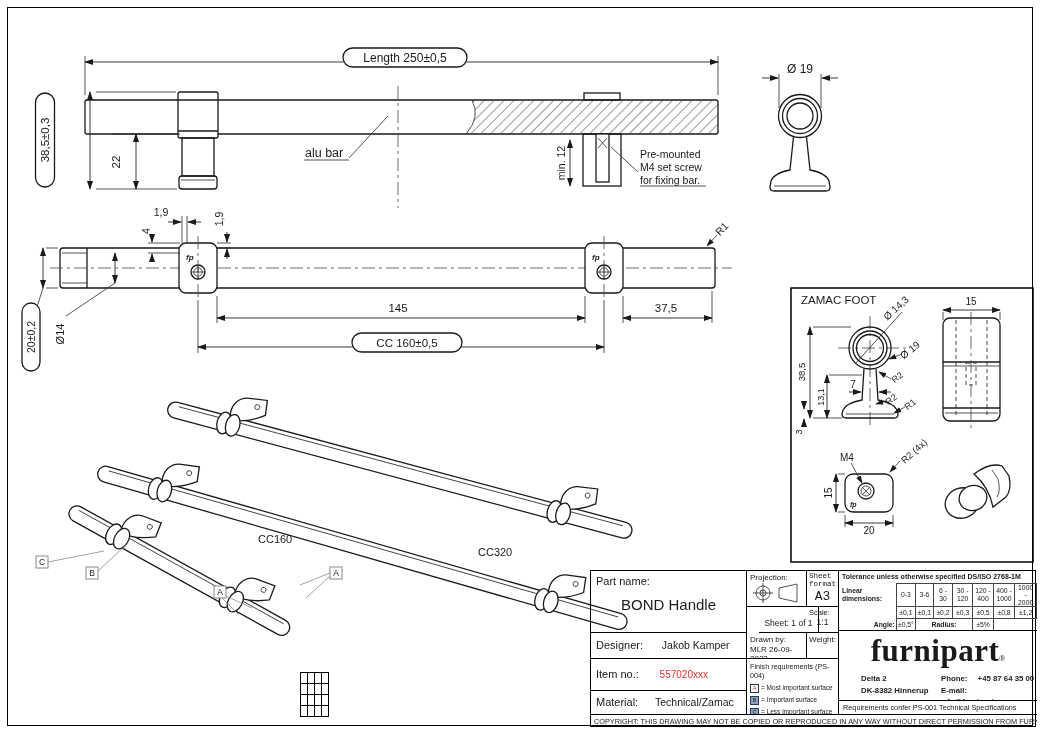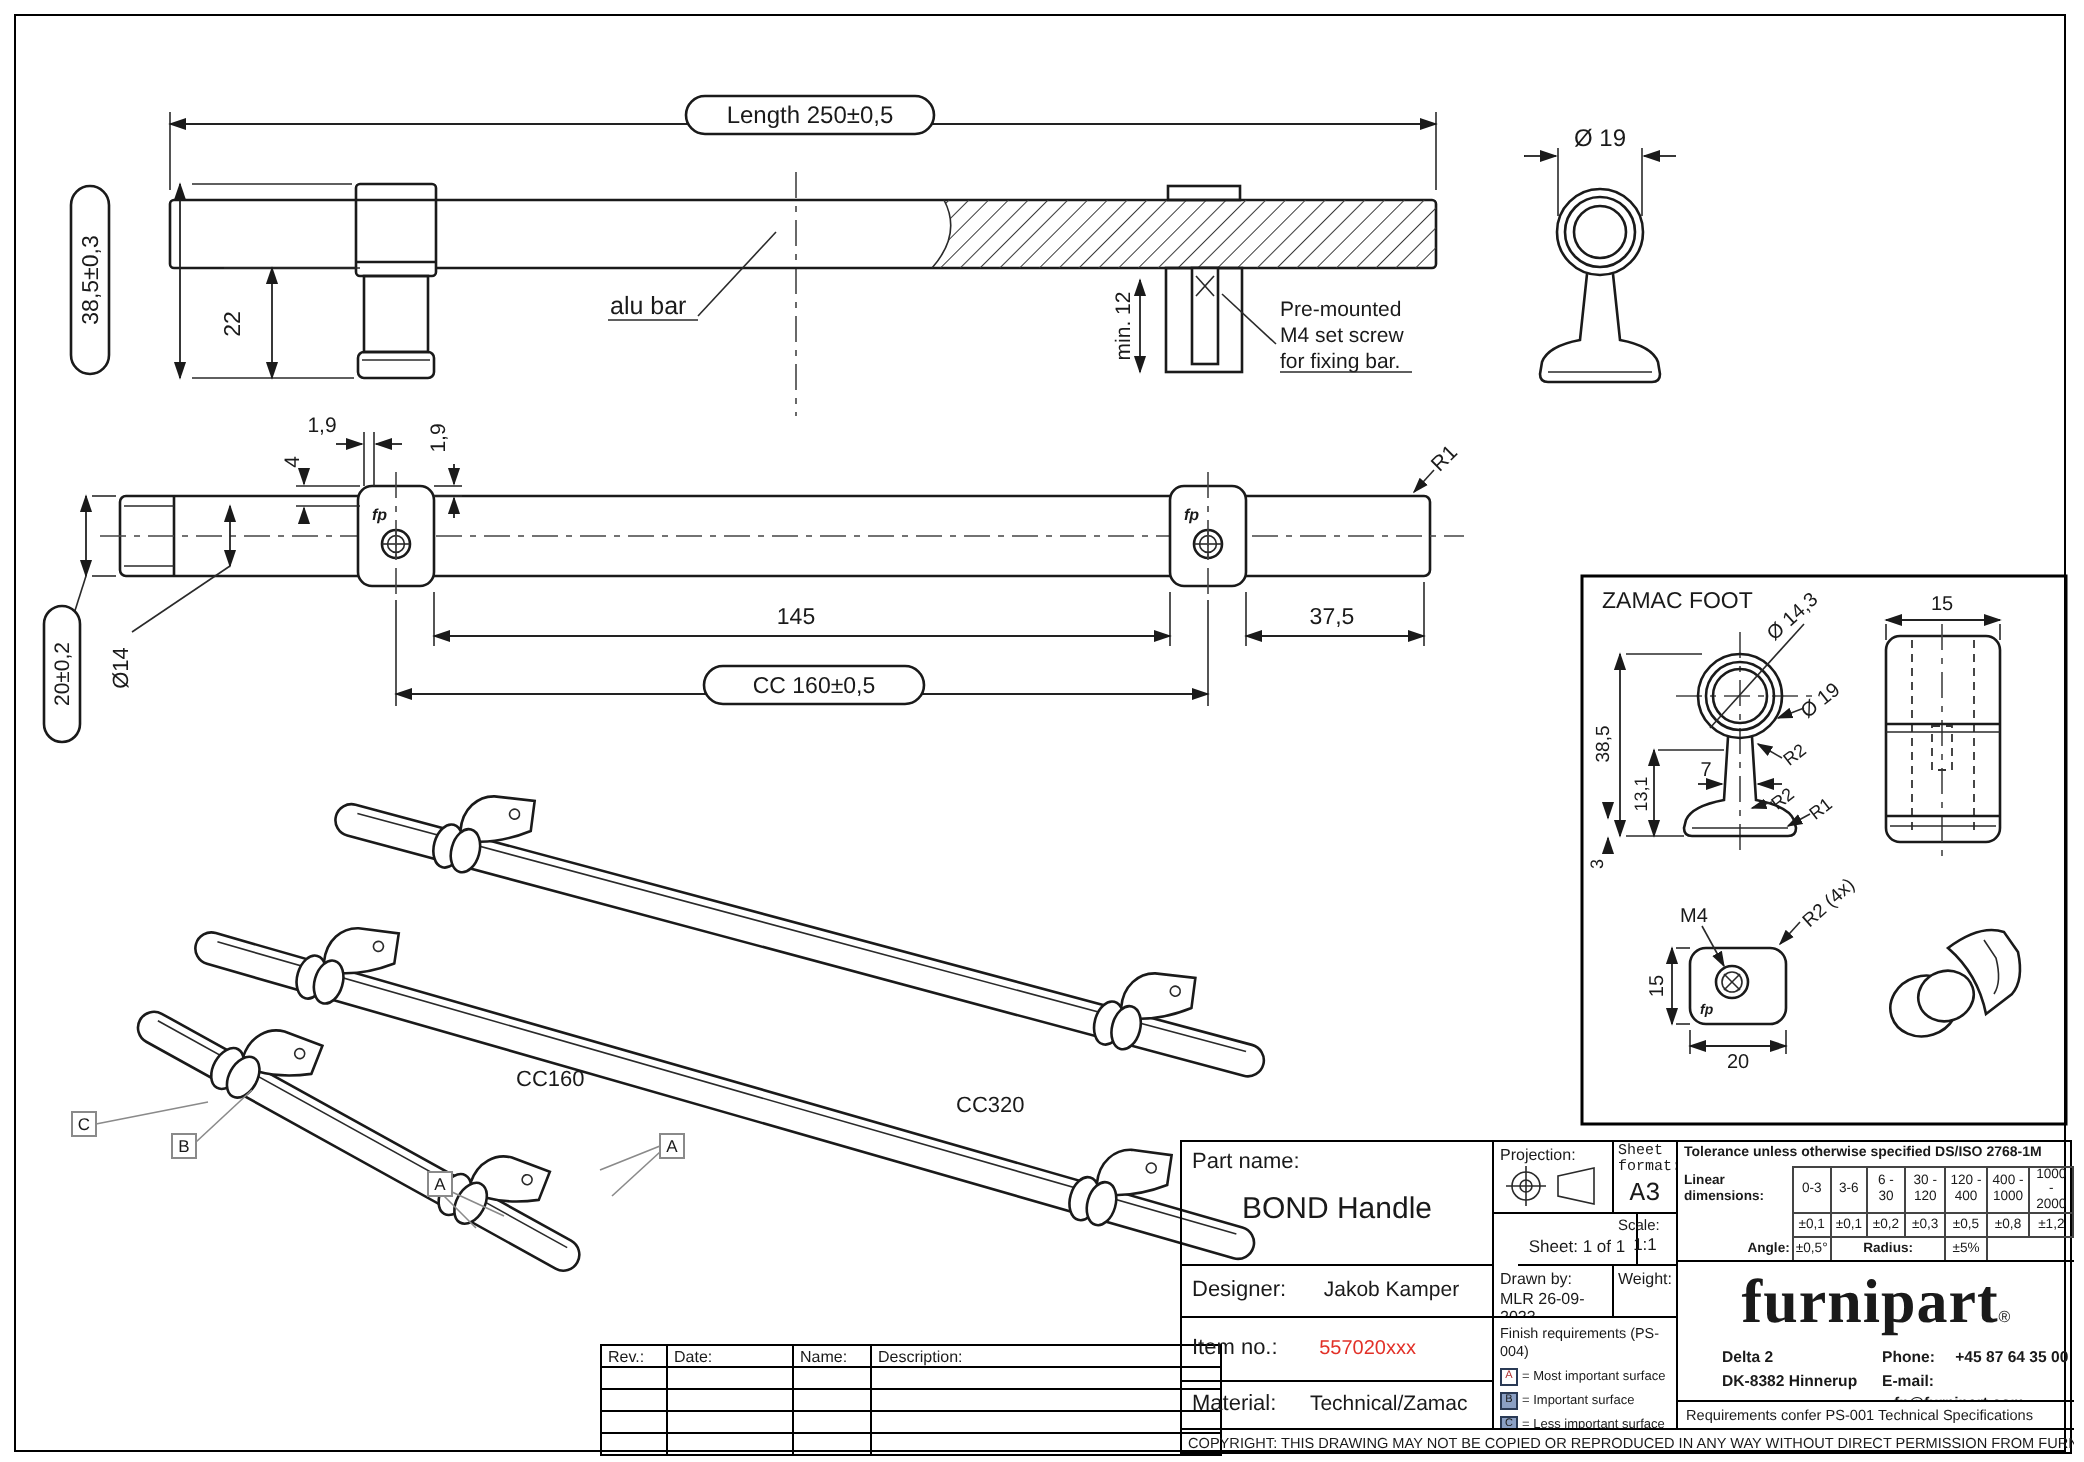--- a/index.html
+++ b/index.html
@@ -376,26 +376,20 @@
         <text x="336" y="576" font-size="8.5" fill="#777" text-anchor="middle">A</text>
         <line class="thin gray" x1="330" y1="573" x2="300" y2="585"></line>
         <line class="thin gray" x1="330" y1="576" x2="306" y2="598"></line>
       </g>
     </g>
   </svg>
 
 
   <table class="rt">
     <tbody>
-        <tr>
-      <td style="width:26px">Rev.:</td>
-      <td style="width:56px">Date:</td>
-      <td style="width:32px">Name:</td>
-      <td style="width:168px">Description:</td>
-    </tr>
     <tr>
           <td></td>
           <td></td>
           <td></td>
           <td></td>
         </tr>
     <tr>
           <td></td>
           <td></td>
           <td></td>

